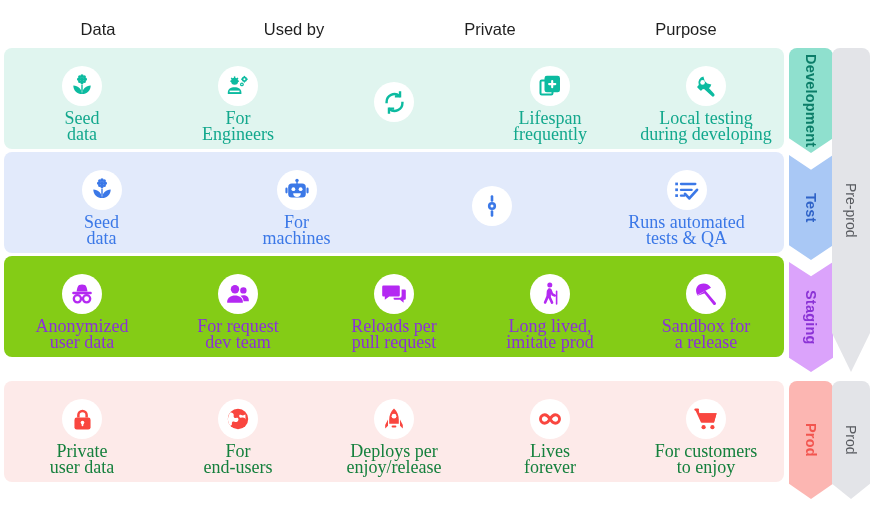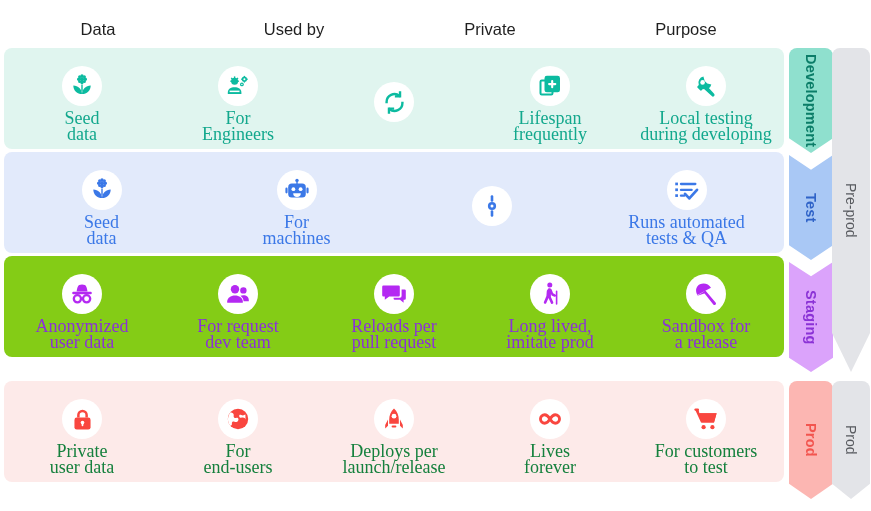--- a/index.html
+++ b/index.html
@@ -376,21 +376,21 @@
       <span class="bubble">
         <svg width="24" height="24" viewBox="0 0 24 24" fill="#f9463f">
           <path d="M12 1.6c3.1 2.6 4.8 6.7 4.8 11.1v4.1H7.2v-4.1c0-4.4 1.7-8.5 4.8-11.1z"></path>
           <circle cx="12" cy="9.2" r="2.4" fill="#ffffff"></circle>
           <path d="M6 12.4L3.2 18v3.4L6 18.8z"></path>
           <path d="M18 12.4L20.8 18v3.4L18 18.8z"></path>
           <rect x="9.6" y="18.4" width="4.8" height="2.2" rx="1.1"></rect>
         </svg>
       </span>
       <span class="cap">Deploys per
-launch/release</span>
+enjoy/release</span>
     </div>
 
     <div class="cell">
       <span class="bubble">
         <svg width="26" height="26" viewBox="0 0 24 24" fill="none" stroke="#f9463f" stroke-width="2.6" stroke-linecap="round">
           <path d="M12 12c-1.6-2.6-3-3.9-4.9-3.9a3.9 3.9 0 1 0 0 7.8c1.9 0 3.3-1.3 4.9-3.9z"></path>
           <path d="M12 12c1.6-2.6 3-3.9 4.9-3.9a3.9 3.9 0 1 1 0 7.8c-1.9 0-3.3-1.3-4.9-3.9z"></path>
         </svg>
       </span>
       <span class="cap">Lives
@@ -401,21 +401,21 @@
       <span class="bubble">
         <svg width="24" height="24" viewBox="0 0 24 24" fill="#f9463f">
           <path d="M0.8 2h3.6l1 4.2h17.2l-2.6 9.2H7z"></path>
           <path d="M5.4 6.2h17.2l-2.6 9.2H7.6z"></path>
           <circle cx="9.6" cy="20.2" r="2.1"></circle>
           <circle cx="18.4" cy="20.2" r="2.1"></circle>
           <rect x="0.4" y="1.4" width="4.6" height="2.4" rx="1.2"></rect>
         </svg>
       </span>
       <span class="cap">For customers
-to test</span>
+to enjoy</span>
     </div>
   </div>
 
   <div class="chev chev-dev">
     <span class="chev-label">Development</span>
   </div>
   <div class="chev chev-test">
     <span class="chev-label">Test</span>
   </div>
   <div class="chev chev-stg">

